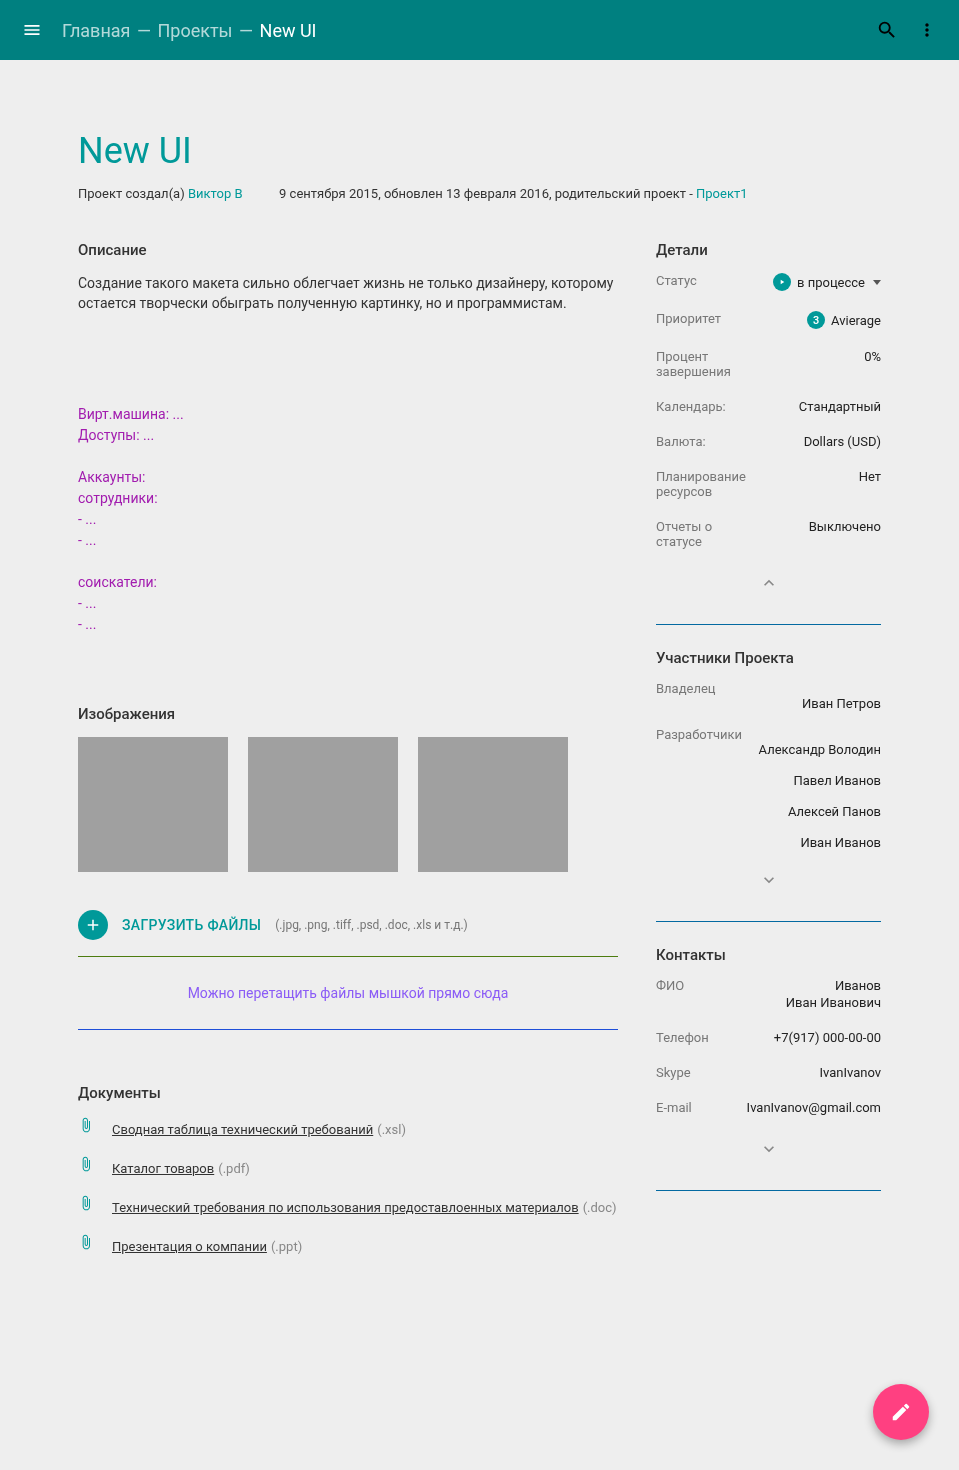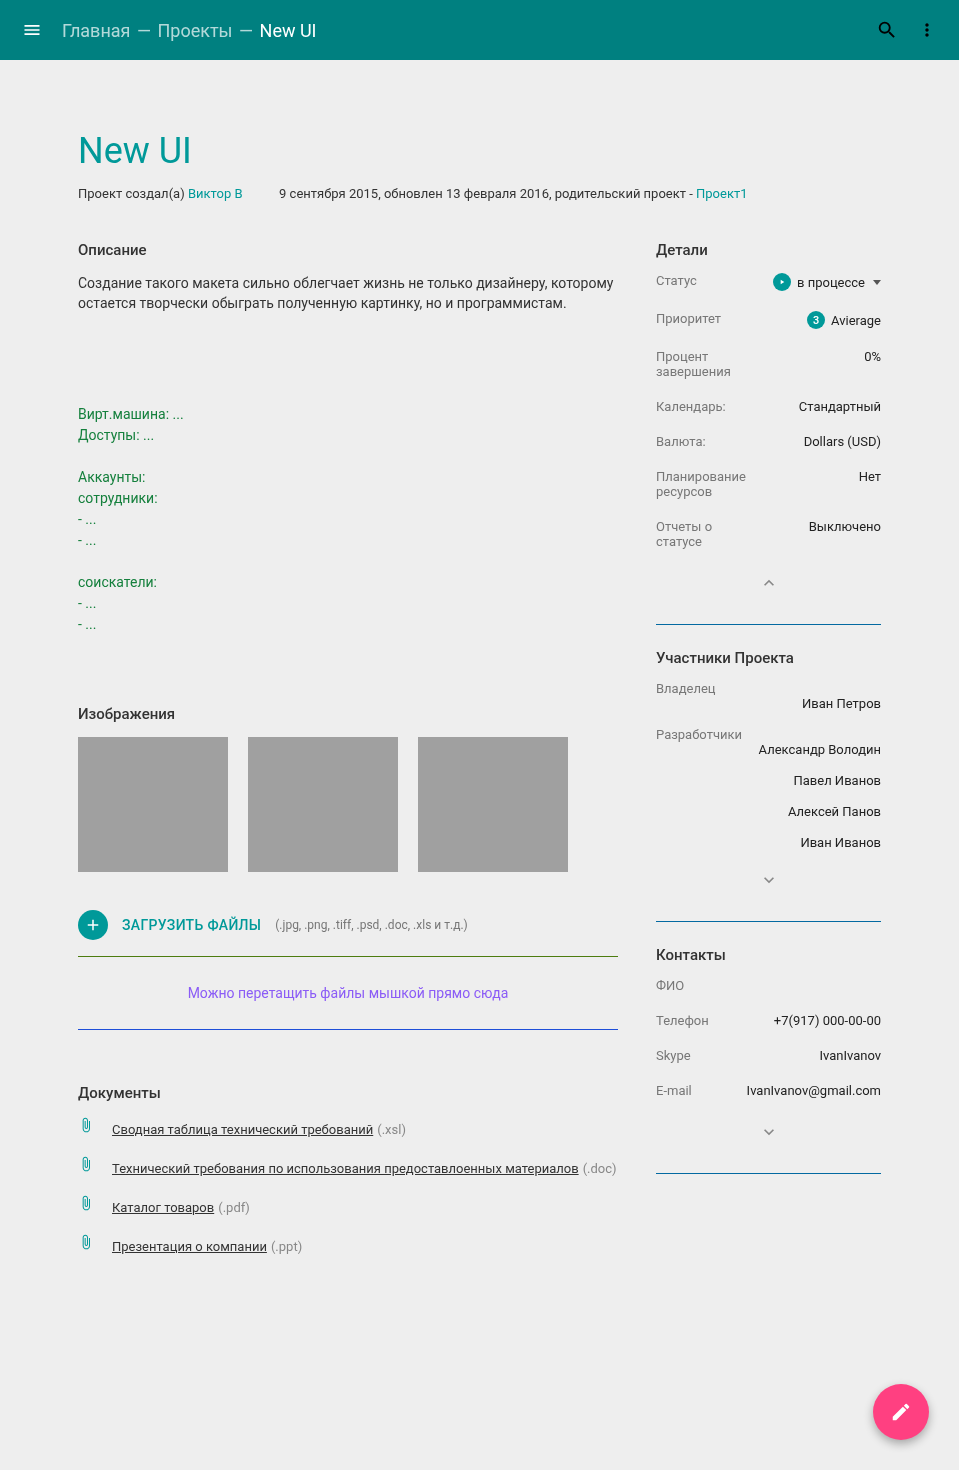--- a/index.html
+++ b/index.html
@@ -90,21 +90,21 @@
   }
   .desc-text {
     font-size: 14px;
     line-height: 1.45;
     color: #333;
     margin-bottom: 90px;
   }
   .desc-block {
     font-size: 14px;
     line-height: 1.5;
-    color: #15803d;
+    color: #a21caf;
     margin-bottom: 70px;
     white-space: pre-line;
   }
   .images-row {
     display: flex;
     gap: 20px;
     margin-bottom: 32px;
   }
   .image-box {
     width: 150px; height: 135px;
@@ -315,27 +315,27 @@
       <div class="doc-item">
         <span class="clip-icon"><svg width="16" height="18" viewBox="0 0 24 24">
               <path d="M16.5 6v11.5c0 2.21-1.79 4-4 4s-4-1.79-4-4V5a2.5 2.5 0 015 0v10.5c0 .55-.45 1-1 1s-1-.45-1-1V6h-1.5v9.5a2.5 2.5 0 005 0V5c0-2.21-1.79-4-4-4S7 2.79 7 5v12.5c0 3.04 2.46 5.5 5.5 5.5s5.5-2.46 5.5-5.5V6h-1.5z"></path>
             </svg></span>
         <span><span class="doc-name">Сводная таблица технический требований</span><span class="doc-ext">(.xsl)</span></span>
       </div>
       <div class="doc-item">
         <span class="clip-icon"><svg width="16" height="18" viewBox="0 0 24 24">
               <path d="M16.5 6v11.5c0 2.21-1.79 4-4 4s-4-1.79-4-4V5a2.5 2.5 0 015 0v10.5c0 .55-.45 1-1 1s-1-.45-1-1V6h-1.5v9.5a2.5 2.5 0 005 0V5c0-2.21-1.79-4-4-4S7 2.79 7 5v12.5c0 3.04 2.46 5.5 5.5 5.5s5.5-2.46 5.5-5.5V6h-1.5z"></path>
             </svg></span>
-        <span><span class="doc-name">Технический требования по использования  предоставлоенных материалов</span><span class="doc-ext">(.doc)</span></span>
+        <span><span class="doc-name">Каталог товаров</span><span class="doc-ext">(.pdf)</span></span>
       </div>
       <div class="doc-item">
         <span class="clip-icon"><svg width="16" height="18" viewBox="0 0 24 24">
               <path d="M16.5 6v11.5c0 2.21-1.79 4-4 4s-4-1.79-4-4V5a2.5 2.5 0 015 0v10.5c0 .55-.45 1-1 1s-1-.45-1-1V6h-1.5v9.5a2.5 2.5 0 005 0V5c0-2.21-1.79-4-4-4S7 2.79 7 5v12.5c0 3.04 2.46 5.5 5.5 5.5s5.5-2.46 5.5-5.5V6h-1.5z"></path>
             </svg></span>
-        <span><span class="doc-name">Каталог товаров</span><span class="doc-ext">(.pdf)</span></span>
+        <span><span class="doc-name">Технический требования по использования  предоставлоенных материалов</span><span class="doc-ext">(.doc)</span></span>
       </div>
       <div class="doc-item">
         <span class="clip-icon"><svg width="16" height="18" viewBox="0 0 24 24">
               <path d="M16.5 6v11.5c0 2.21-1.79 4-4 4s-4-1.79-4-4V5a2.5 2.5 0 015 0v10.5c0 .55-.45 1-1 1s-1-.45-1-1V6h-1.5v9.5a2.5 2.5 0 005 0V5c0-2.21-1.79-4-4-4S7 2.79 7 5v12.5c0 3.04 2.46 5.5 5.5 5.5s5.5-2.46 5.5-5.5V6h-1.5z"></path>
             </svg></span>
         <span><span class="doc-name">Презентация о компании</span><span class="doc-ext">(.ppt)</span></span>
       </div>
     </div>
 
     <div class="right">
@@ -406,20 +406,24 @@
           <svg width="20" height="20" viewBox="0 0 24 24">
               <path d="M16.59 8.59L12 13.17 7.41 8.59 6 10l6 6 6-6z"></path>
             </svg>
         </div>
       </div>
 
       <div class="details-section">
         <h3 class="section">Контакты</h3>
         <div class="detail-row">
           <span class="label">ФИО</span>
+          <span class="value" style="flex-direction:column;align-items:flex-end;gap:2px">
+            <span>Иванов</span>
+            <span>Иван Иванович</span>
+          </span>
         </div>
         <div class="detail-row">
           <span class="label">Телефон</span>
           <span class="value">+7(917) 000-00-00</span>
         </div>
         <div class="detail-row">
           <span class="label">Skype</span>
           <span class="value">IvanIvanov</span>
         </div>
         <div class="detail-row">

